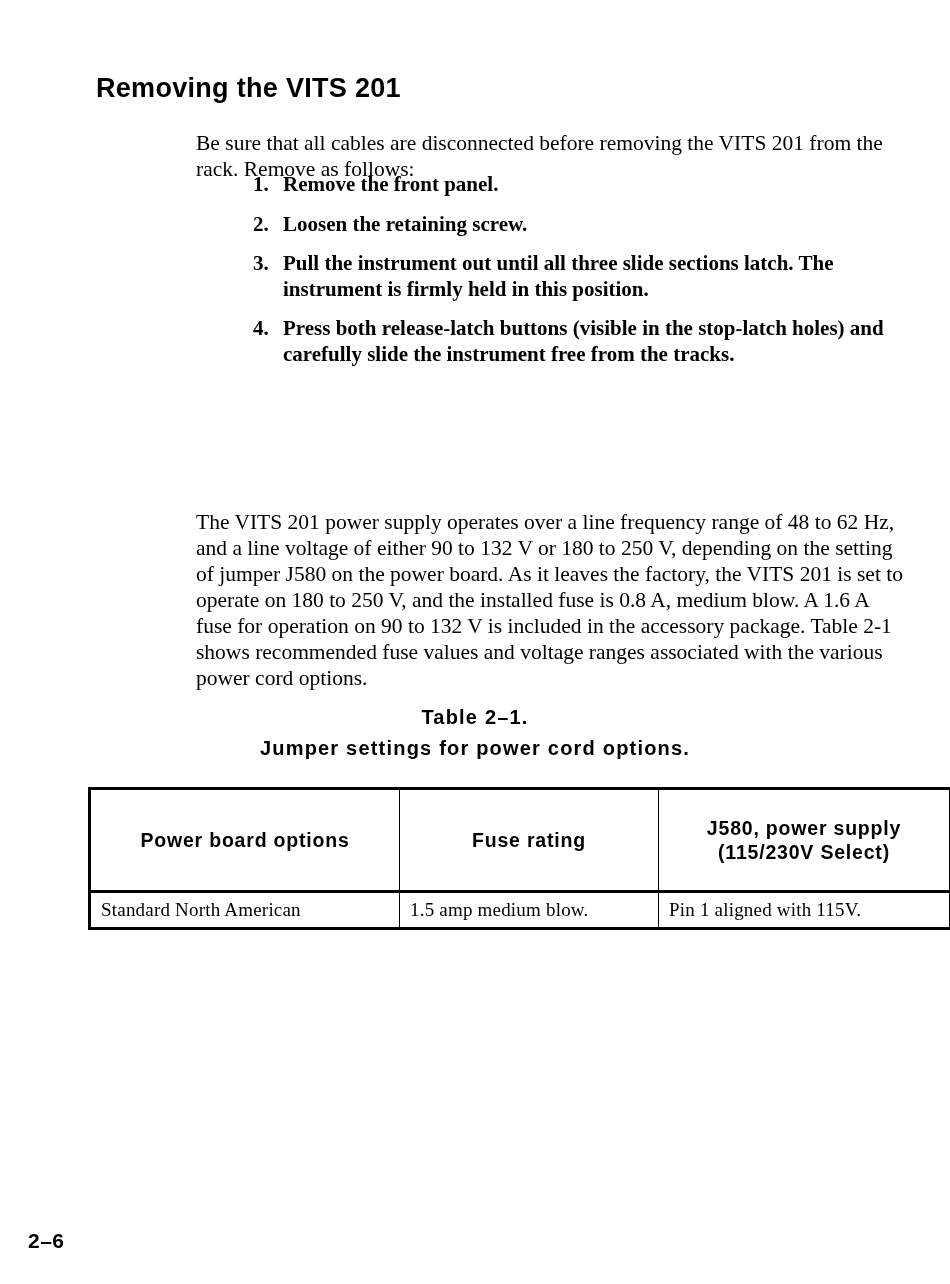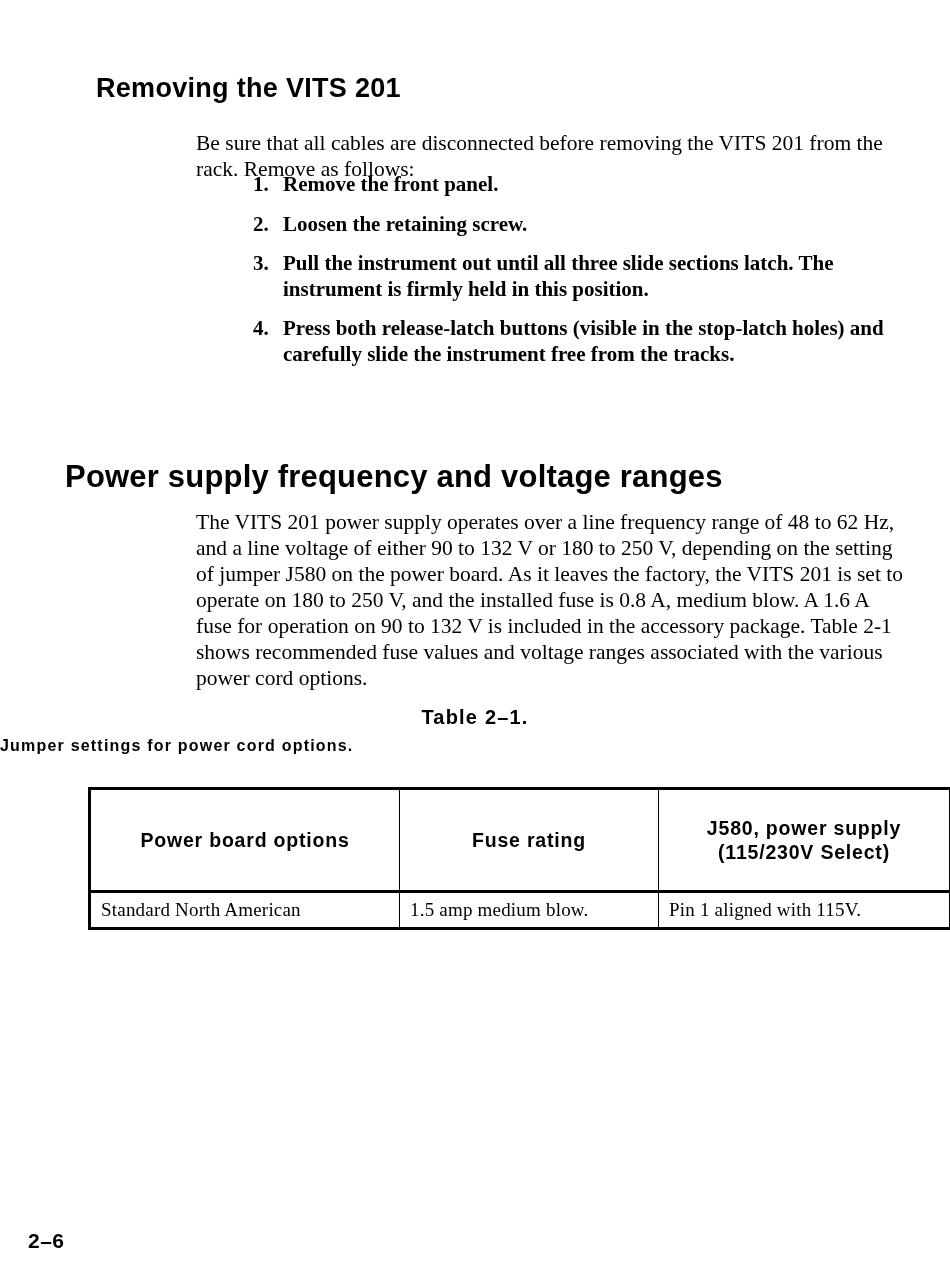--- a/index.html
+++ b/index.html
@@ -99,23 +99,24 @@
     font-family: "Liberation Sans", sans-serif;
     font-weight: bold;
     font-size: 20px;
     letter-spacing: 1.2px;
   }
   #table-caption-2 {
     position: absolute;
     left: 0;
     top: 737px;
     width: 950px;
-    font-family: "Liberation Sans", sans-serif;
-    font-weight: bold;
-    font-size: 16px;
+    text-align: center;
+    font-family: "Liberation Sans", sans-serif;
+    font-weight: bold;
+    font-size: 20px;
     letter-spacing: 1.2px;
   }
 
   
   #jumper-table {
     position: absolute;
     left: 88px;
     top: 787px;
     width: 796px;
     border-collapse: collapse;
@@ -181,21 +182,20 @@
     <li class="step">
       <span class="step-num">3.</span>
       <span class="step-text">Pull the instrument out until all three slide sections latch. The instrument is firmly held in this position.</span>
     </li>
     <li class="step">
       <span class="step-num">4.</span>
       <span class="step-text">Press both release-latch buttons (visible in the stop-latch holes) and carefully slide the instrument free from the tracks.</span>
     </li>
   </ol>
 
-  <h1 class="h1-sans" id="sec2-title">Power supply frequency and voltage ranges</h1>
 
   <p class="body-para" id="sec2-intro">The VITS 201 power supply operates over a line frequency range of 48 to 62 Hz, and a line voltage of either 90 to 132 V or 180 to 250 V, depending on the setting of jumper J580 on the power board. As it leaves the factory, the VITS 201 is set to operate on 180 to 250 V, and the installed fuse is 0.8 A, medium blow. A 1.6 A fuse for operation on 90 to 132 V is included in the accessory package. Table 2-1 shows recommended fuse values and voltage ranges associated with the various power cord options.</p>
 
   <div id="table-caption-1">Table  2–1.</div>
   <div id="table-caption-2">Jumper  settings  for  power  cord  options.</div>
 
   <table id="jumper-table">
     <thead>
       <tr>
         <th class="col-1">Power  board  options</th>

